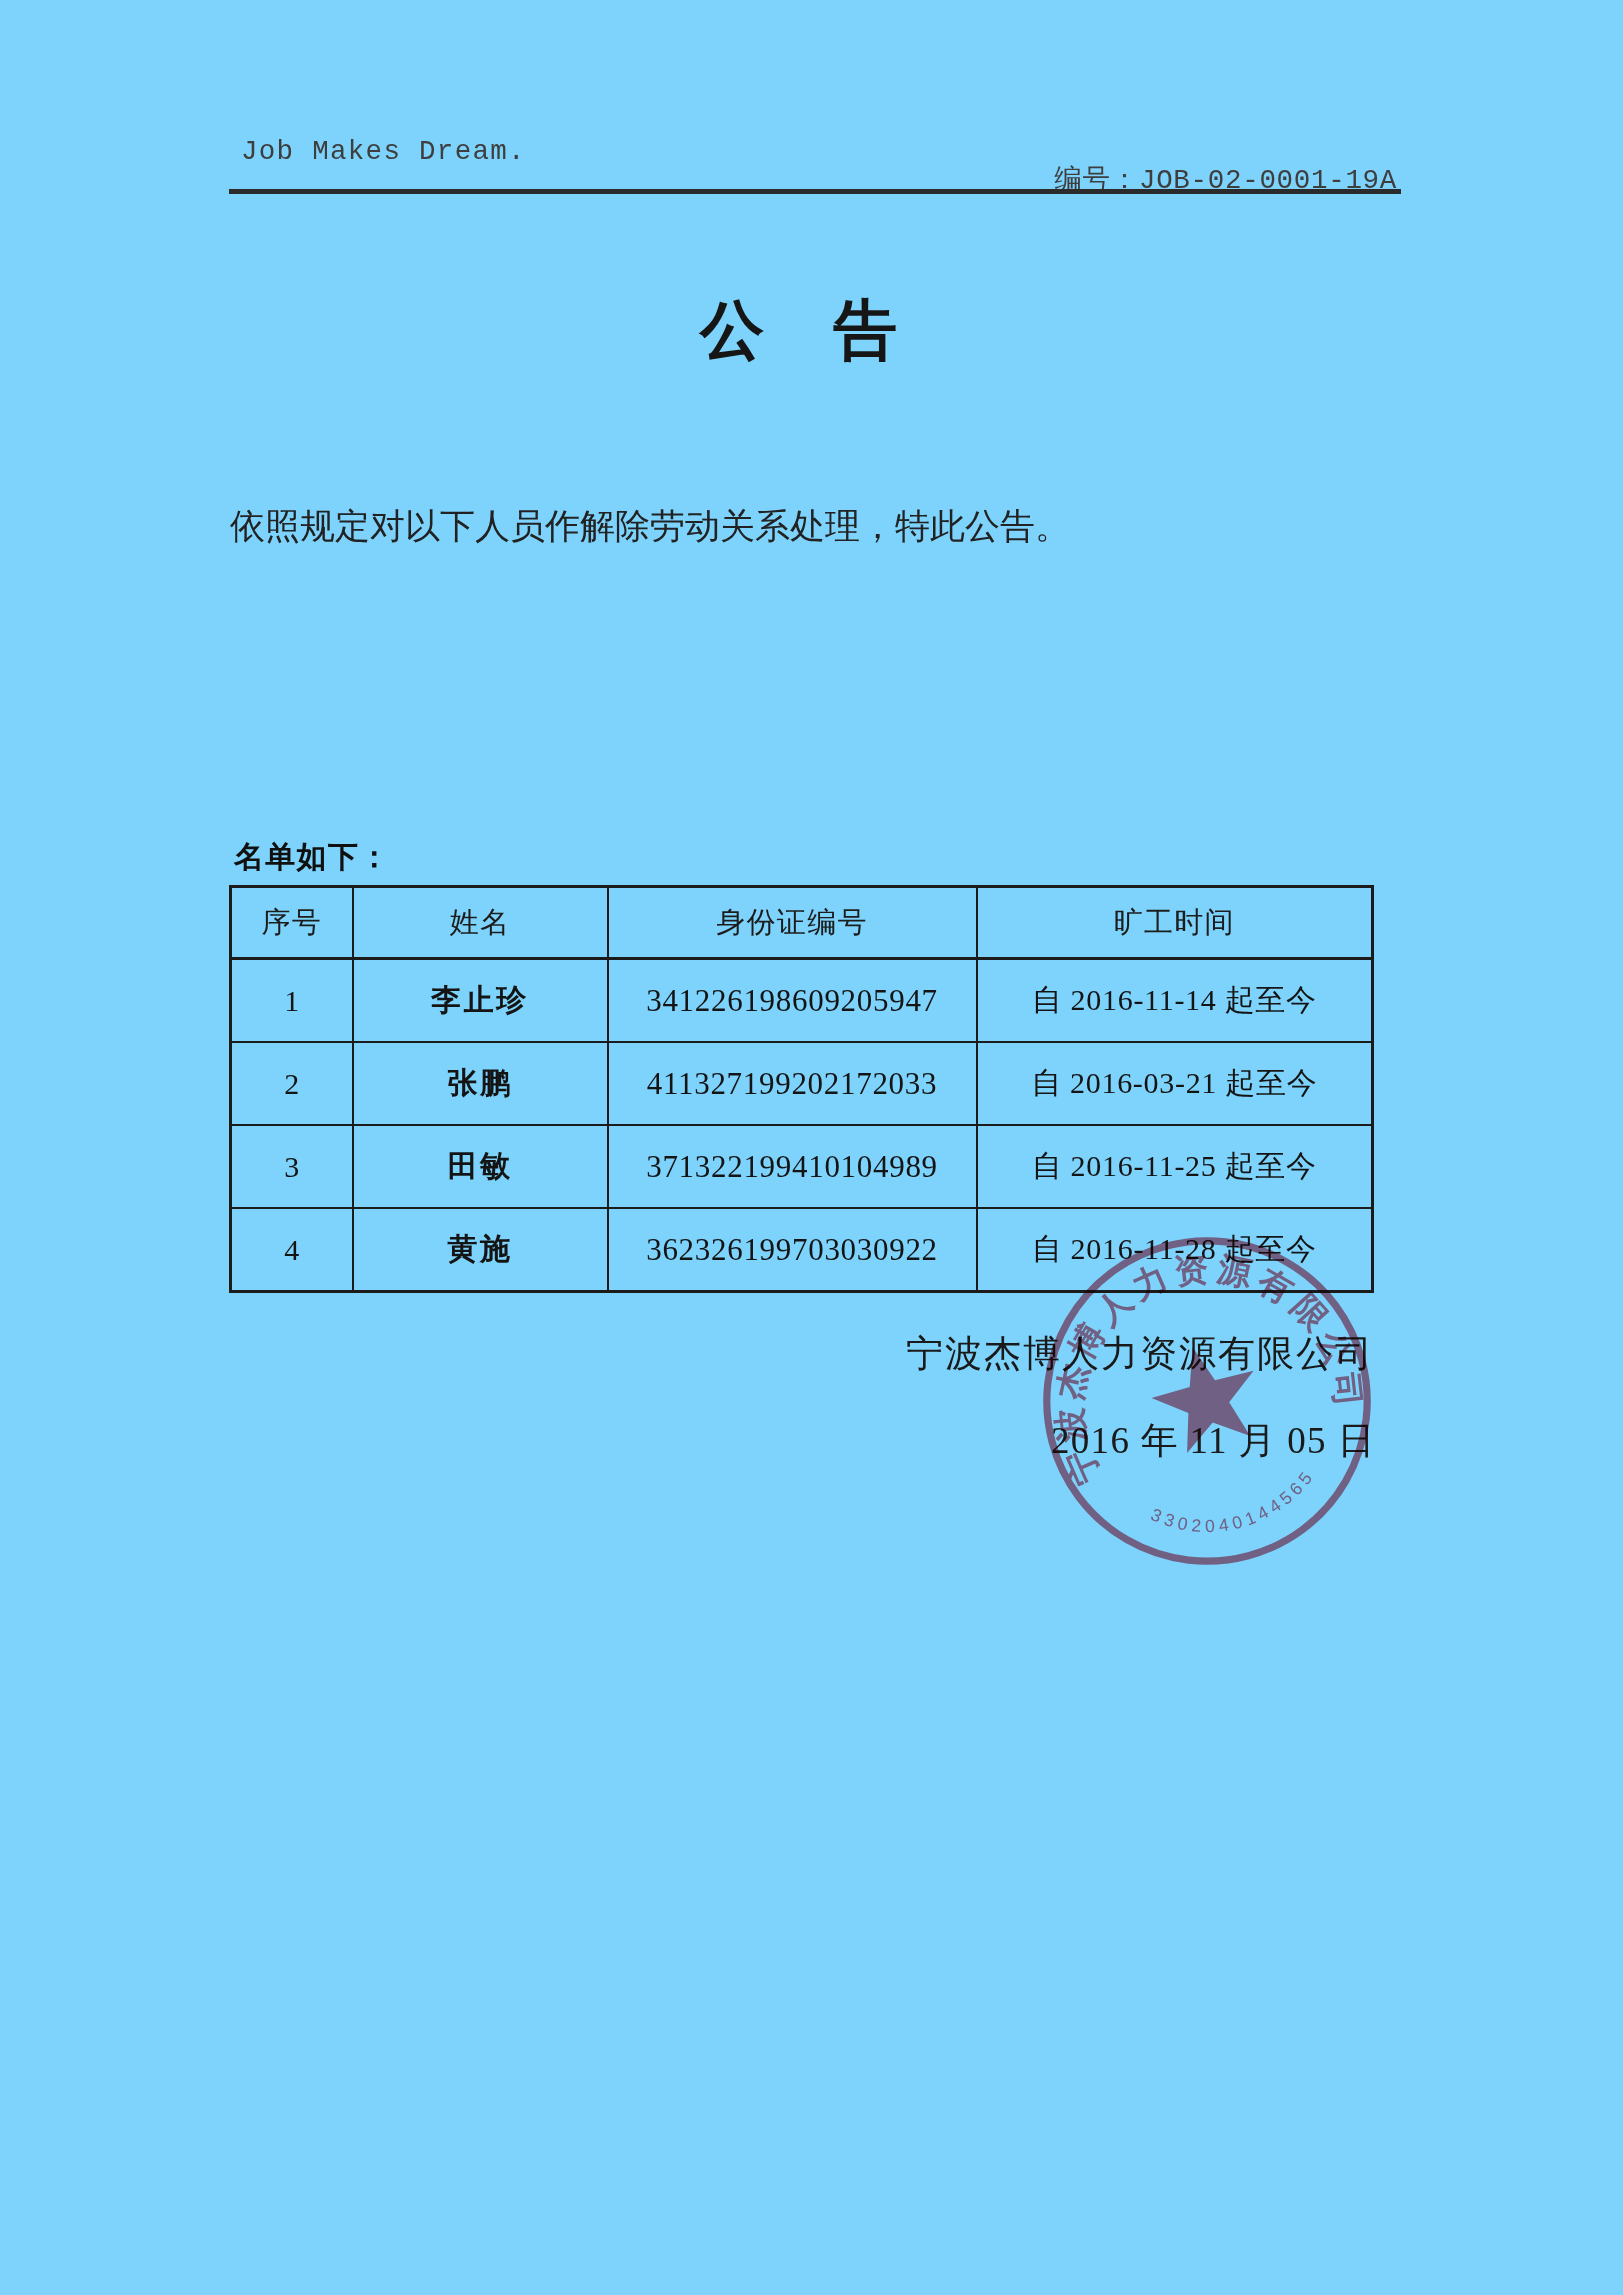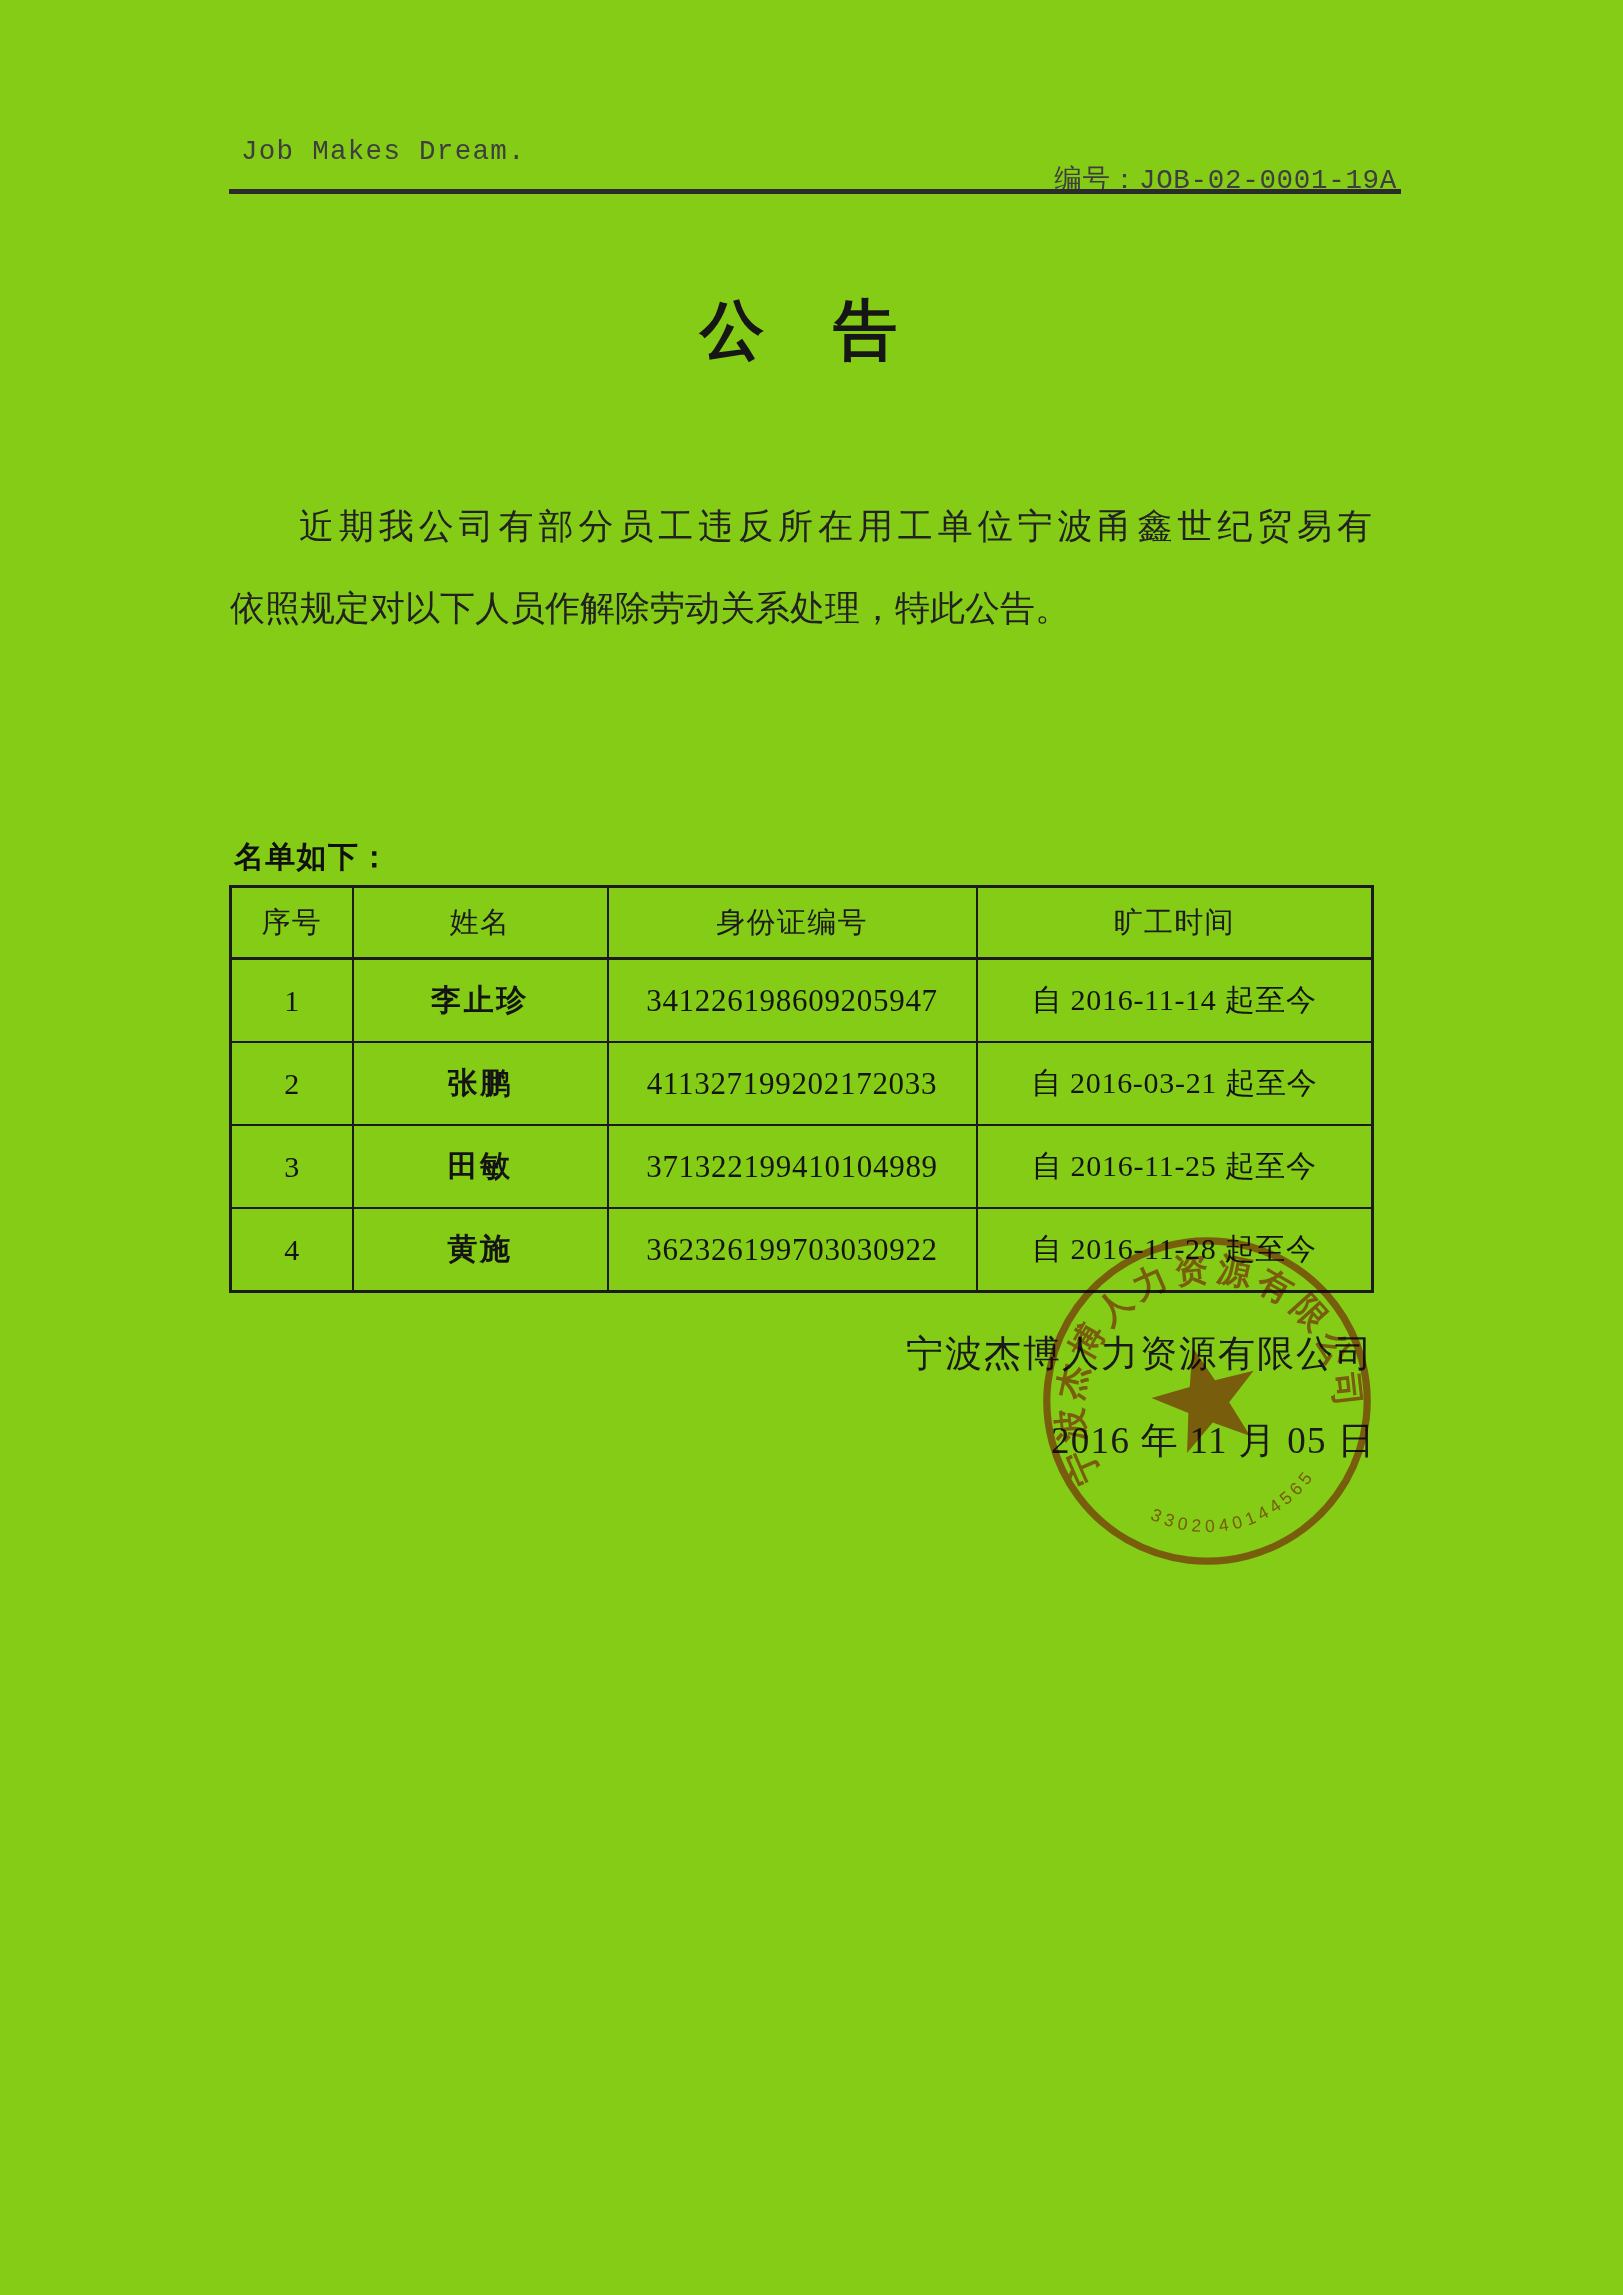--- a/index.html
+++ b/index.html
@@ -1,17 +1,17 @@
 <!DOCTYPE html>
 <html style="font-size:10.5px"><head>
 <meta charset="utf-8">
 <style>
   html,body{margin:0;padding:0;background:#ffffff;}
   .page{
-    position:relative;width:1623px;height:2295px;background:#84cc16;
+    position:relative;width:1623px;height:2295px;background:#7dd3fc;
     font-family:"Liberation Serif","DejaVu Serif",serif;color:#1f1f1f;overflow:hidden;
   }
   
   .slogan{
     position:absolute;left:241px;top:136px;
     font-family:"Liberation Mono","DejaVu Sans Mono",monospace;
     font-size:27.5px;color:#3e3e3e;letter-spacing:1.3px;white-space:nowrap;
   }
   .doc-number{
     position:absolute;right:226px;top:136px;
@@ -87,21 +87,20 @@
 
 <div class="page">
 
   <span class="slogan">Job Makes Dream.</span>
   <span class="doc-number">编号：JOB-02-0001-19A</span>
   <div class="header-rule"></div>
 
   <h1 class="title">公　告</h1>
 
   <div class="body-text">
-    <div class="line indent">近期我公司有部分员工违反所在用工单位宁波甬鑫世纪贸易有</div>
     <div class="line no-stretch">依照规定对以下人员作解除劳动关系处理，特此公告。</div>
   </div>
 
   <div class="list-intro">名单如下：</div>
 
   <table class="roster">
     <colgroup>
       <col style="width:122px">
       <col style="width:255px">
       <col style="width:369px">

